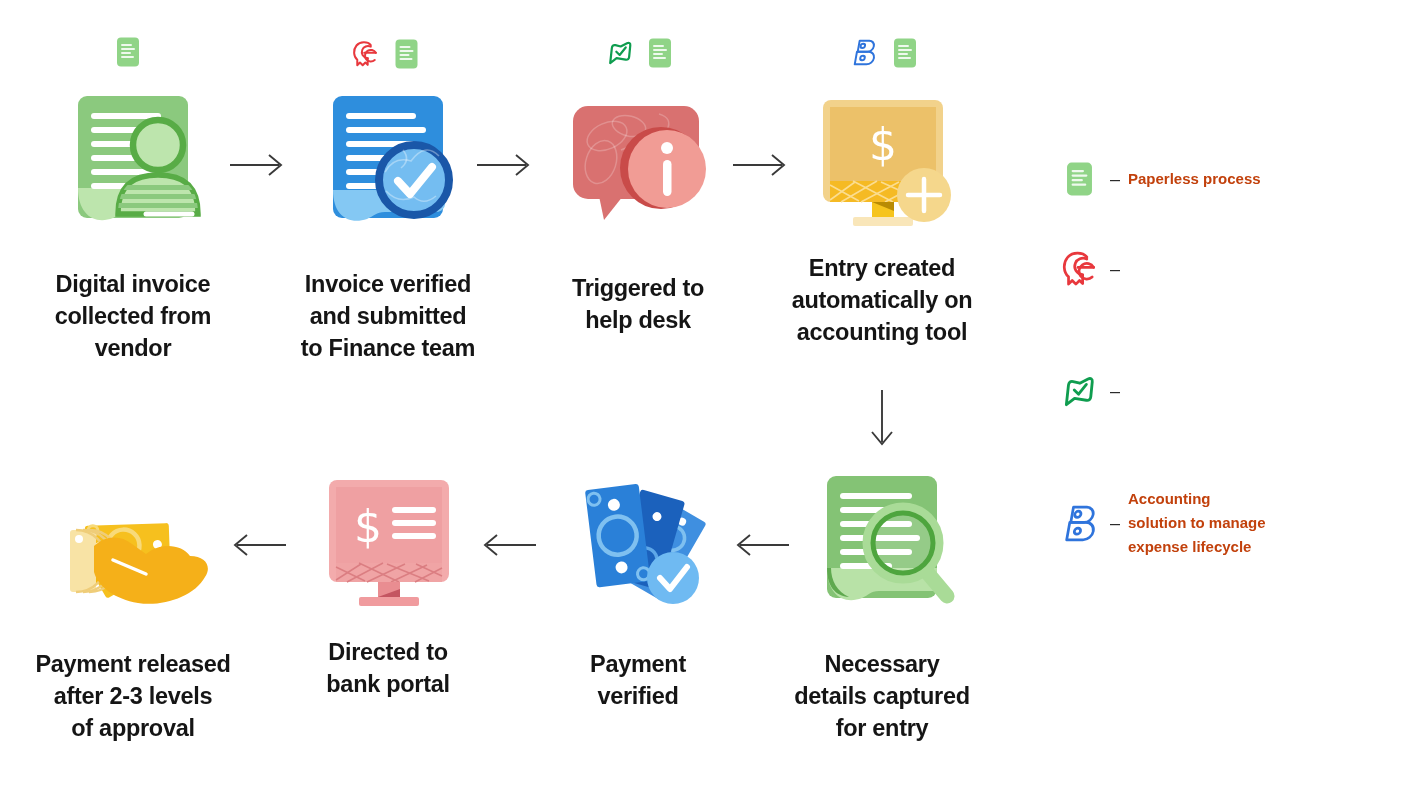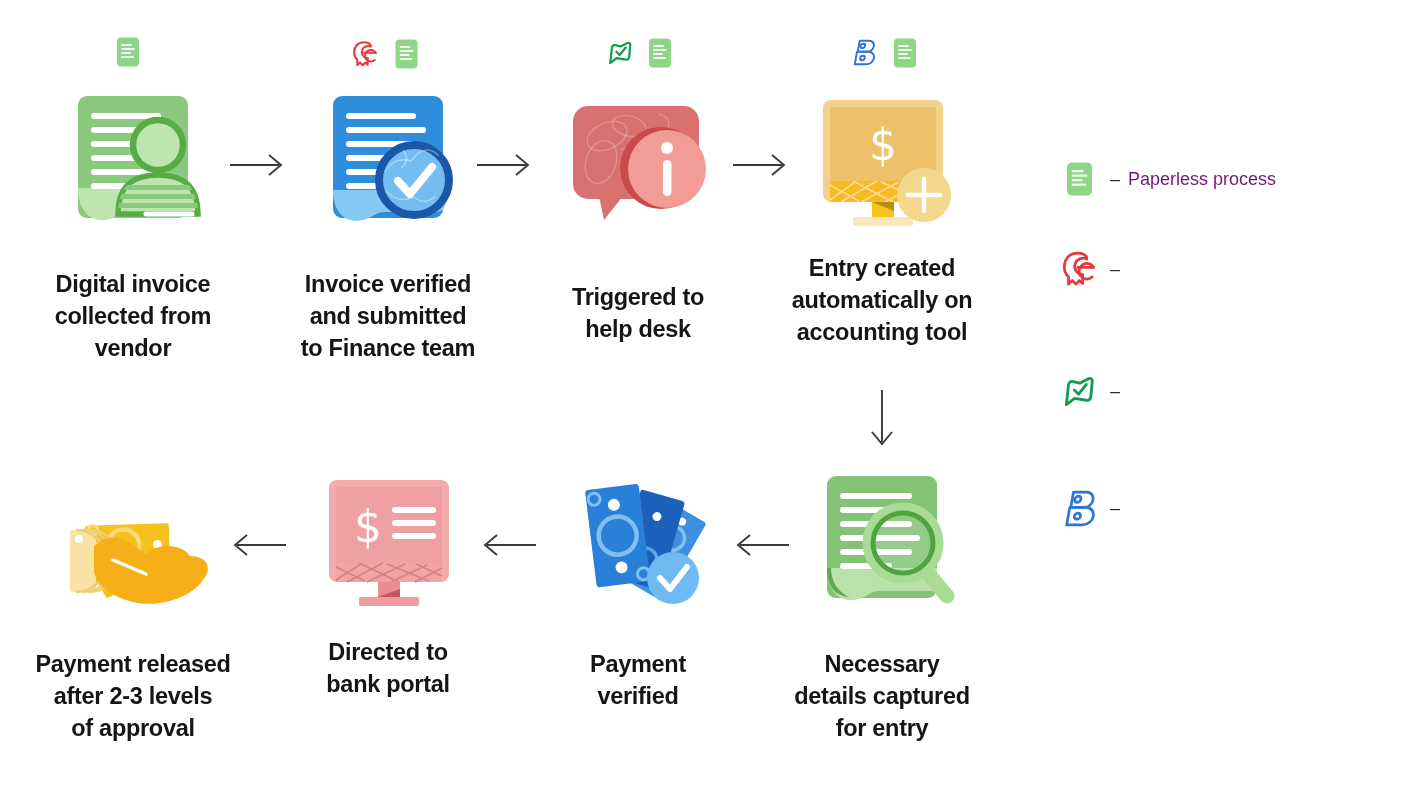--- a/index.html
+++ b/index.html
@@ -6,21 +6,21 @@
   body{width:1412px;height:786px;font-family:"Liberation Sans",sans-serif;-webkit-font-smoothing:antialiased;}
   .canvas{position:relative;width:1412px;height:786px;background:#fff;overflow:hidden;}
   .illus{position:absolute;width:150px;height:150px;}
   .tools{position:absolute;top:37px;display:flex;align-items:center;gap:13px;transform:translateX(-50%);}
   .step-label{position:absolute;width:300px;text-align:center;font-weight:bold;
     font-size:23.5px;line-height:32px;letter-spacing:-0.3px;color:#151515;white-space:pre-line;}
   .arrow{position:absolute;}
   .legend-row{position:absolute;left:1054px;display:flex;align-items:center;}
   .legend-icon{width:50px;display:flex;justify-content:center;align-items:center;flex:0 0 50px;}
   .legend-dash{color:#2b2b2b;font-size:18px;margin:0 8px 0 6px;flex:0 0 auto;}
-  .legend-text{font-size:18px;line-height:24px;color:#701a75;white-space:pre-line;}
+  .legend-text{font-size:15px;line-height:24px;color:#c2410c;white-space:pre-line;font-weight:bold;}
 </style>
 </head>
 <body>
 
 <div class="canvas">
 
   <svg width="0" height="0" style="position:absolute" aria-hidden="true">
     <defs>
       <symbol id="sym-doc" viewBox="0 0 23 30">
         <rect x="0.5" y="0.5" width="22" height="29" rx="4" fill="#90D487"></rect>
@@ -147,21 +147,21 @@
       <ellipse cx="66" cy="38" rx="17" ry="10" transform="rotate(14 66 38)"></ellipse>
       <ellipse cx="38" cy="74" rx="15" ry="22" transform="rotate(18 38 74)"></ellipse>
       <path d="M58,62 q18,-8 30,4 q14,-16 30,-4"></path>
       <path d="M96,26 q14,4 8,16"></path>
     </g>
     <circle cx="98" cy="80" r="41" fill="#C94B49"></circle>
     <circle cx="104" cy="81" r="39" fill="#F19C95"></circle>
     <circle cx="104" cy="60" r="6" fill="#fff"></circle>
     <rect x="100" y="72" width="8.5" height="36" rx="4.2" fill="#fff"></rect>
   </svg>
-  <div class="step-label" style="left:488px;top:281px">Triggered to
+  <div class="step-label" style="left:488px;top:272px">Triggered to
 help desk</div>
 
   <div class="tools" style="left:882px">
     <svg width="33" height="31">
         <use href="#sym-books"></use>
       </svg>
     <svg width="23" height="30">
         <use href="#sym-doc"></use>
       </svg>
   </div>
@@ -351,15 +351,18 @@
     <span class="legend-dash">–</span>
   </div>
 
   <div class="legend-row" style="top:487px">
     <span class="legend-icon">
       <svg width="45" height="43">
           <use href="#sym-books"></use>
         </svg>
     </span>
     <span class="legend-dash">–</span>
+    <div class="legend-text">Accounting
+solution to manage
+expense lifecycle</div>
   </div>
 
 </div>
 
 </body></html>

